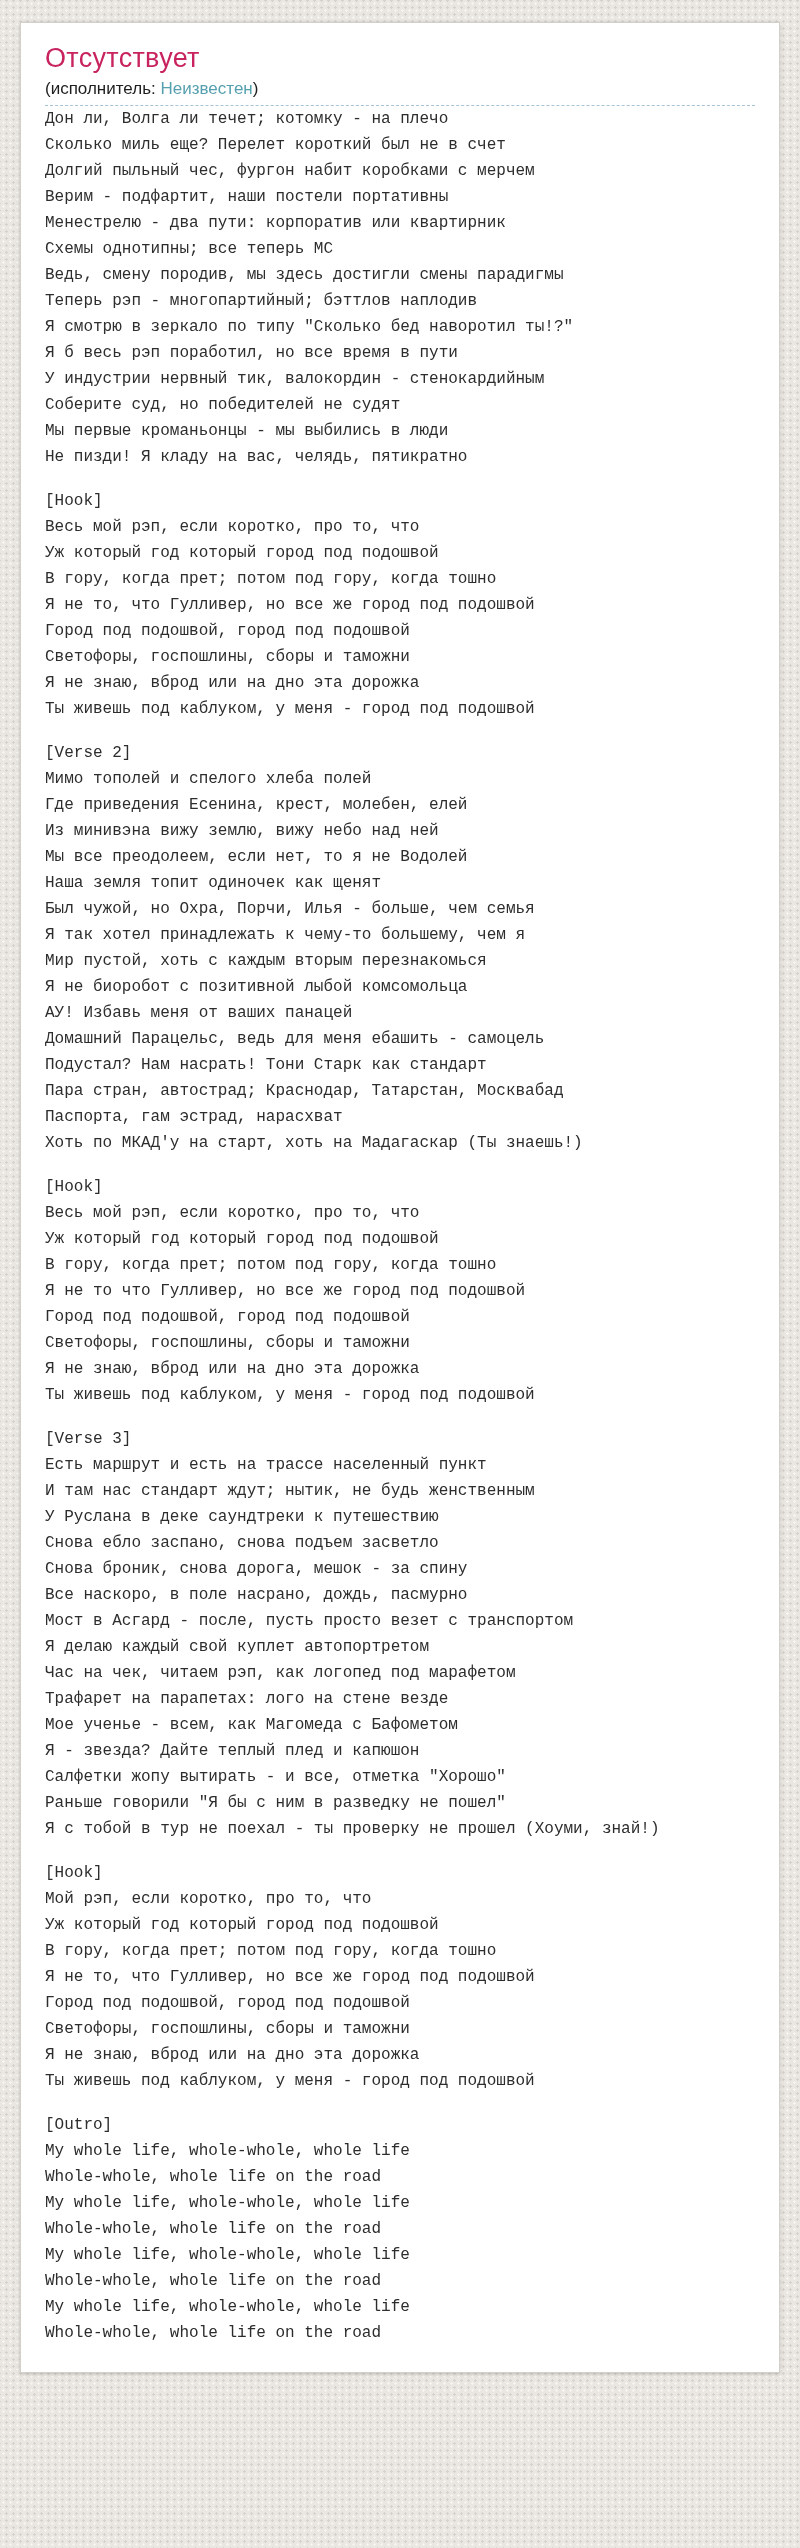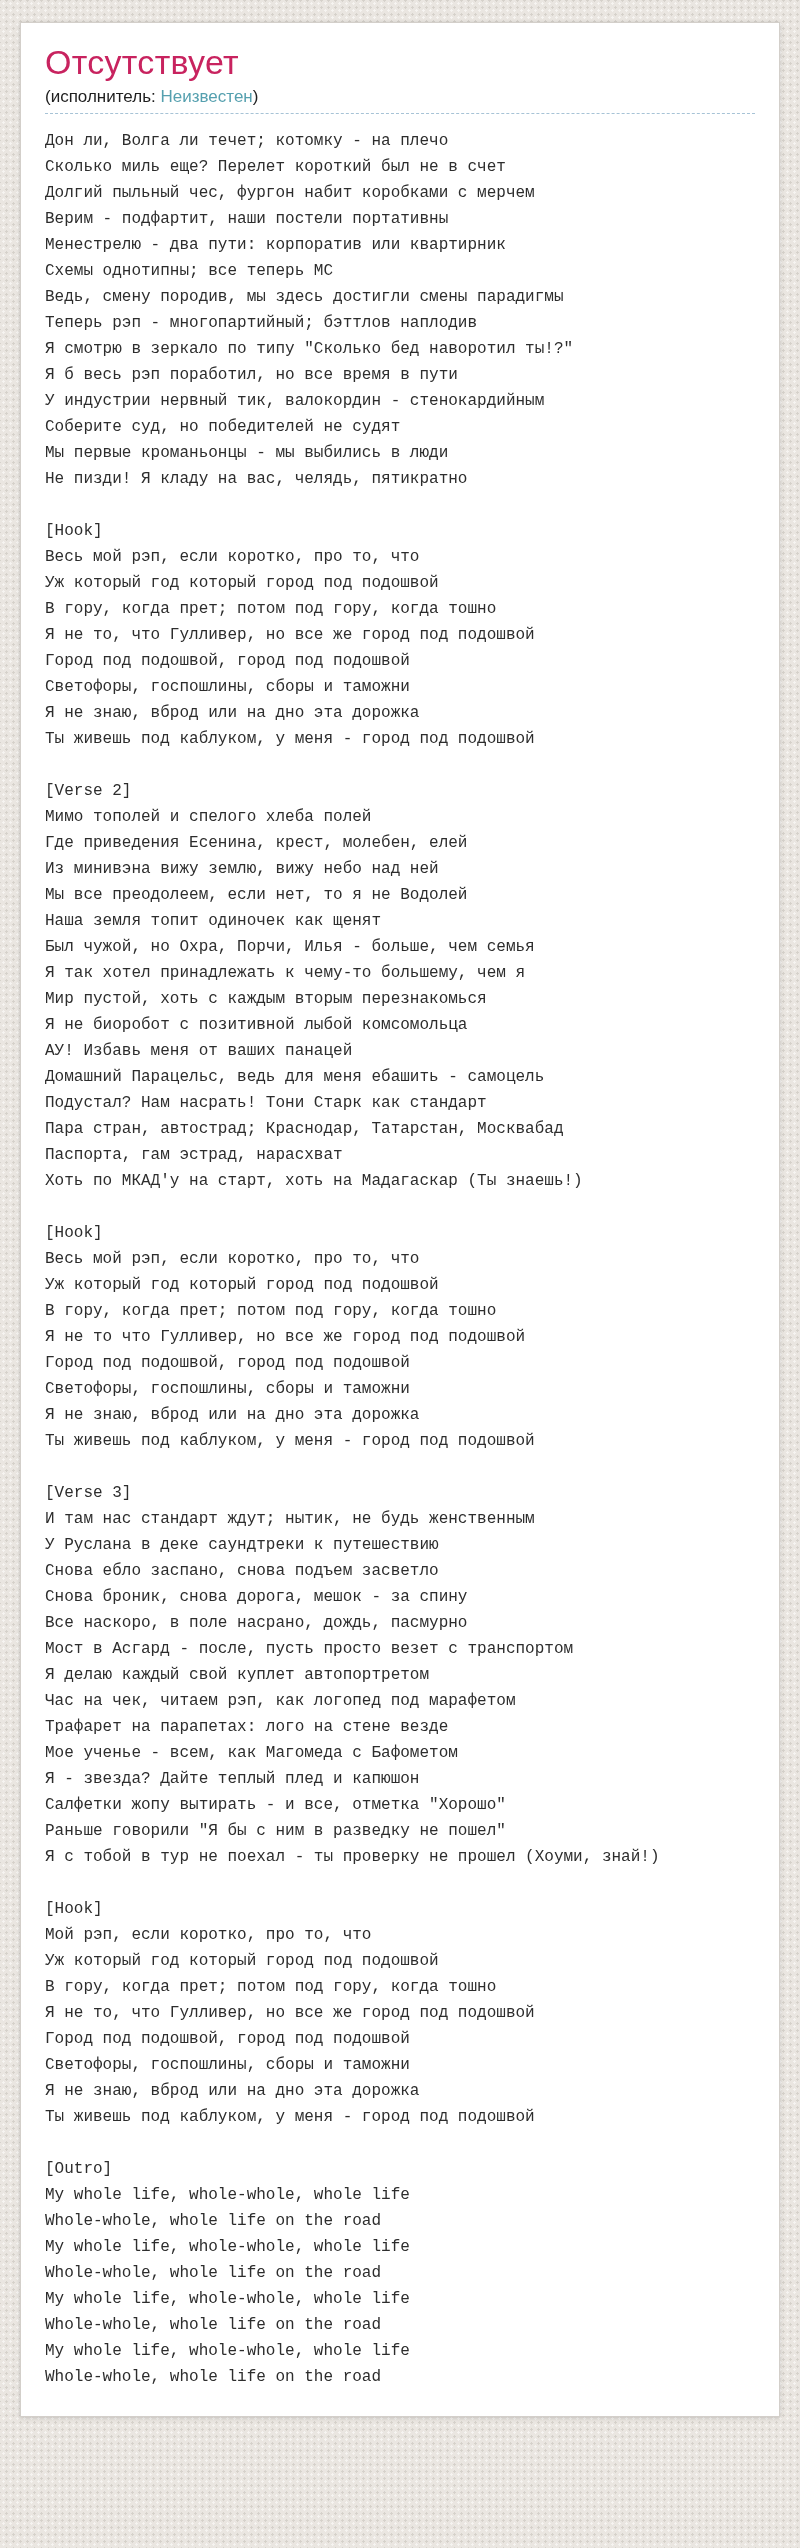--- a/index.html
+++ b/index.html
@@ -25,47 +25,46 @@
     top: 22px;
     width: 760px;
     box-sizing: border-box;
     background: #ffffff;
     border: 1px solid #d3cfca;
     box-shadow: 0 1px 4px rgba(0,0,0,0.18);
     padding: 20px 24px 26px 24px;
   }
   .title {
     margin: 0 0 5px 0;
-    font-size: 34px;
+    font-size: 27px;
     line-height: 1.15;
     font-weight: 400;
     color: #c8235f;
     letter-spacing: 0.3px;
   }
   .artist-line {
     font-size: 17px;
     line-height: 20px;
     color: #1e1e1e;
     padding-bottom: 6px;
     border-bottom: 1px dashed #a7c3d6;
-    margin-bottom: 14px;
   }
   .artist-link {
     color: #55a0af;
     text-decoration: none;
     cursor: pointer;
   }
   .lyrics {
     font-size: 16px;
     line-height: 26px;
     color: #2d2d2d;
     font-family: Liberation Mono, monospace;
   }
   .lyrics-section + .lyrics-section {
-    margin-top: 26px;
+    margin-top: 18px;
   }
   .line {
     white-space: pre-wrap;
   }
 </style>
 </head>
 <body>
 
 <div class="card">
   <h1 class="title">Отсутствует</h1>
@@ -122,20 +121,21 @@
         <div class="line">Уж который год который город под подошвой</div>
         <div class="line">В гору, когда прет; потом под гору, когда тошно</div>
         <div class="line">Я не то что Гулливер, но все же город под подошвой</div>
         <div class="line">Город под подошвой, город под подошвой</div>
         <div class="line">Светофоры, госпошлины, сборы и таможни</div>
         <div class="line">Я не знаю, вброд или на дно эта дорожка</div>
         <div class="line">Ты живешь под каблуком, у меня - город под подошвой</div>
       </div>
       <div class="lyrics-section">
         <div class="line">[Verse 3]</div>
+        <div class="line">Есть маршрут и есть на трассе населенный пункт</div>
         <div class="line">И там нас стандарт ждут; нытик, не будь женственным</div>
         <div class="line">У Руслана в деке саундтреки к путешествию</div>
         <div class="line">Снова ебло заспано, снова подъем засветло</div>
         <div class="line">Снова броник, снова дорога, мешок - за спину</div>
         <div class="line">Все наскоро, в поле насрано, дождь, пасмурно</div>
         <div class="line">Мост в Асгард - после, пусть просто везет с транспортом</div>
         <div class="line">Я делаю каждый свой куплет автопортретом</div>
         <div class="line">Час на чек, читаем рэп, как логопед под марафетом</div>
         <div class="line">Трафарет на парапетах: лого на стене везде</div>
         <div class="line">Мое ученье - всем, как Магомеда с Бафометом</div>

